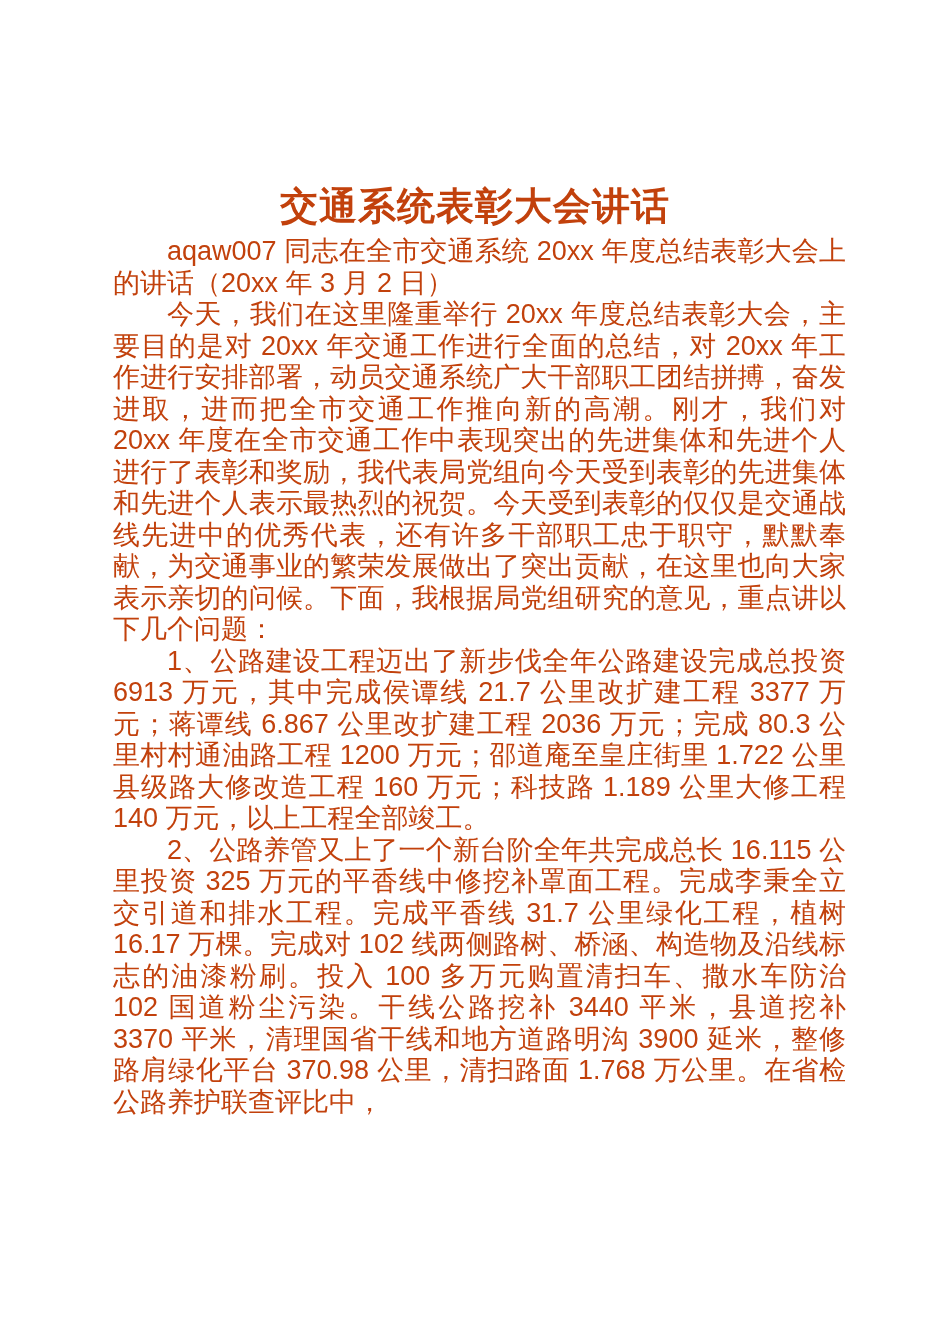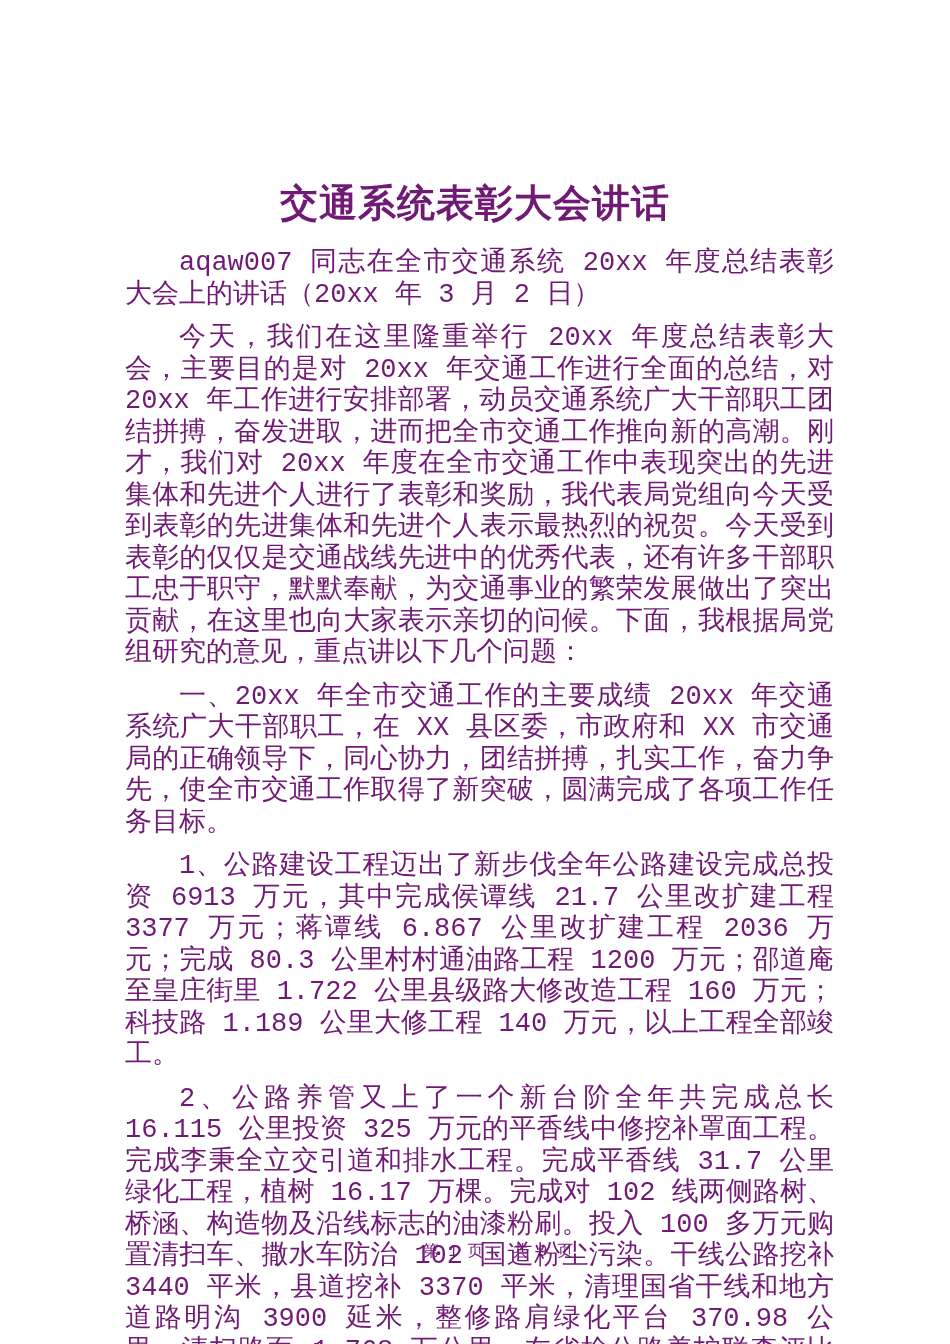--- a/index.html
+++ b/index.html
@@ -6,22 +6,22 @@
     margin: 0;
     padding: 0;
     background: #ffffff;
   }
   .page {
     position: relative;
     width: 950px;
     height: 1344px;
     background: #ffffff;
     overflow: hidden;
-    font-family: Liberation Mono, monospace;
-    color: #701a75;
+    font-family: Liberation Sans, sans-serif;
+    color: #c2410c;
   }
   .doc-title {
     position: absolute;
     top: 183px;
     left: 0;
     width: 100%;
     margin: 0;
     text-align: center;
     font-size: 38px;
     line-height: 46px;
@@ -32,21 +32,21 @@
     position: absolute;
     top: 236px;
     left: 113px;
     width: 733px;
     font-size: 27px;
     line-height: 31.5px;
     text-align: justify;
     text-justify: inter-ideograph;
   }
   .para {
-    margin: 12px;
+    margin: 0;
     padding: 0;
     text-indent: 2em;
   }
   .doc-footer {
     position: absolute;
     top: 1242px;
     left: 0;
     width: 950px;
     box-sizing: border-box;
     padding-left: 46px;
@@ -58,23 +58,17 @@
 </style>
 </head>
 <body>
 
 <div class="page">
   <h1 class="doc-title">交通系统表彰大会讲话</h1>
 
   <div class="doc-body" id="doc-body">
       <div class="para">aqaw007 同志在全市交通系统 20xx 年度总结表彰大会上的讲话（20xx 年 3 月 2 日）</div>
       <div class="para">今天，我们在这里隆重举行 20xx 年度总结表彰大会，主要目的是对 20xx 年交通工作进行全面的总结，对 20xx 年工作进行安排部署，动员交通系统广大干部职工团结拼搏，奋发进取，进而把全市交通工作推向新的高潮。刚才，我们对 20xx 年度在全市交通工作中表现突出的先进集体和先进个人进行了表彰和奖励，我代表局党组向今天受到表彰的先进集体和先进个人表示最热烈的祝贺。今天受到表彰的仅仅是交通战线先进中的优秀代表，还有许多干部职工忠于职守，默默奉献，为交通事业的繁荣发展做出了突出贡献，在这里也向大家表示亲切的问候。下面，我根据局党组研究的意见，重点讲以下几个问题：</div>
-      <div class="para">一、20xx 年全市交通工作的主要成绩 20xx 年交通系统广大干部职工，在 XX 县区委，市政府和 XX 市交通局的正确领导下，同心协力，团结拼搏，扎实工作，奋力争先，使全市交通工作取得了新突破，圆满完成了各项工作任务目标。</div>
       <div class="para">1、公路建设工程迈出了新步伐全年公路建设完成总投资 6913 万元，其中完成侯谭线 21.7 公里改扩建工程 3377 万元；蒋谭线 6.867 公里改扩建工程 2036 万元；完成 80.3 公里村村通油路工程 1200 万元；邵道庵至皇庄街里 1.722 公里县级路大修改造工程 160 万元；科技路 1.189 公里大修工程 140 万元，以上工程全部竣工。</div>
       <div class="para">2、公路养管又上了一个新台阶全年共完成总长 16.115 公里投资 325 万元的平香线中修挖补罩面工程。完成李秉全立交引道和排水工程。完成平香线 31.7 公里绿化工程，植树 16.17 万棵。完成对 102 线两侧路树、桥涵、构造物及沿线标志的油漆粉刷。投入 100 多万元购置清扫车、撒水车防治 102 国道粉尘污染。干线公路挖补 3440 平米，县道挖补 3370 平米，清理国省干线和地方道路明沟 3900 延米，整修路肩绿化平台 370.98 公里，清扫路面 1.768 万公里。在省检公路养护联查评比中，</div>
     </div>
 
-  <div class="doc-footer">
-    <span>第 1 页</span>
-    <span> </span>
-    <span>共 9 页</span>
-  </div>
 </div>
 
 </body></html>

